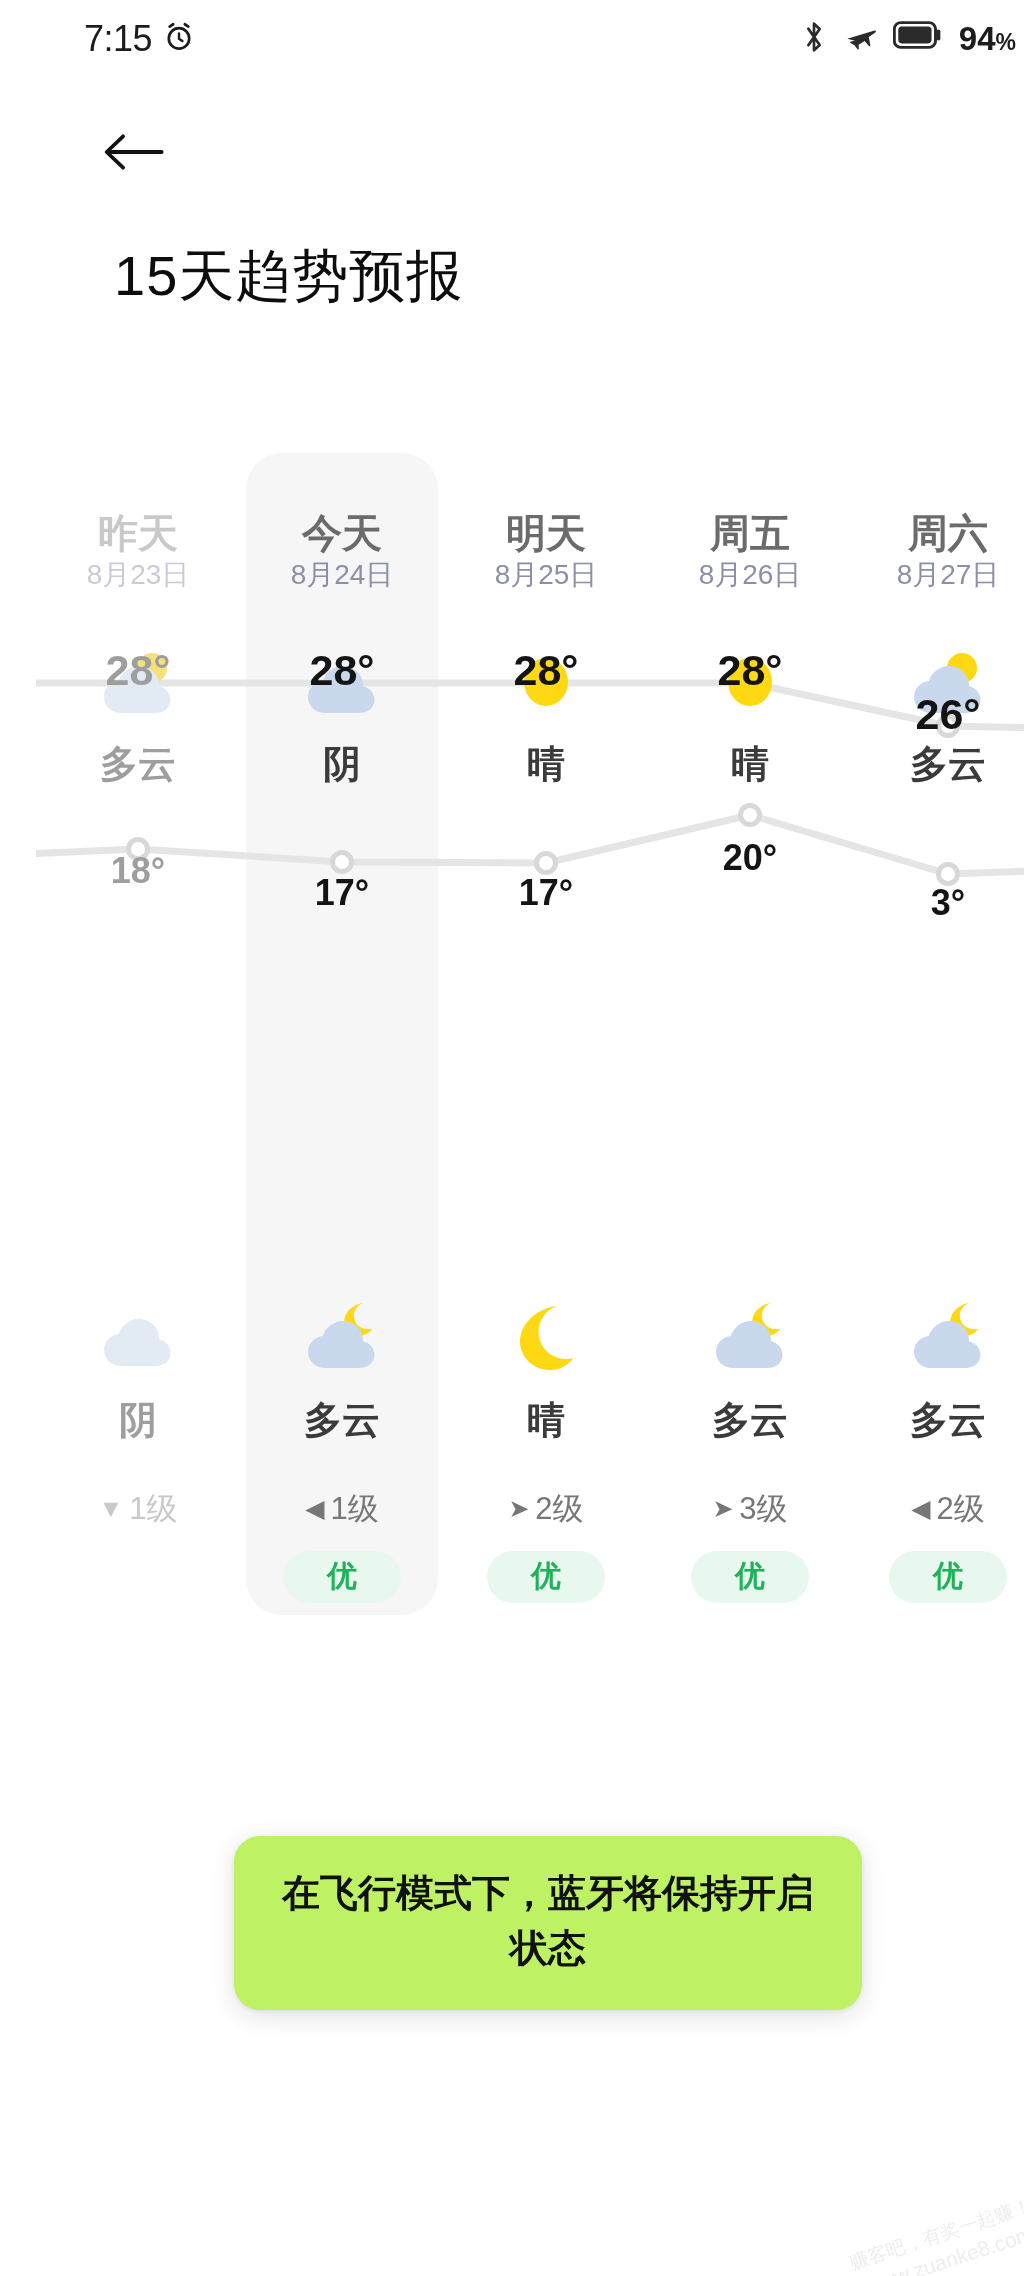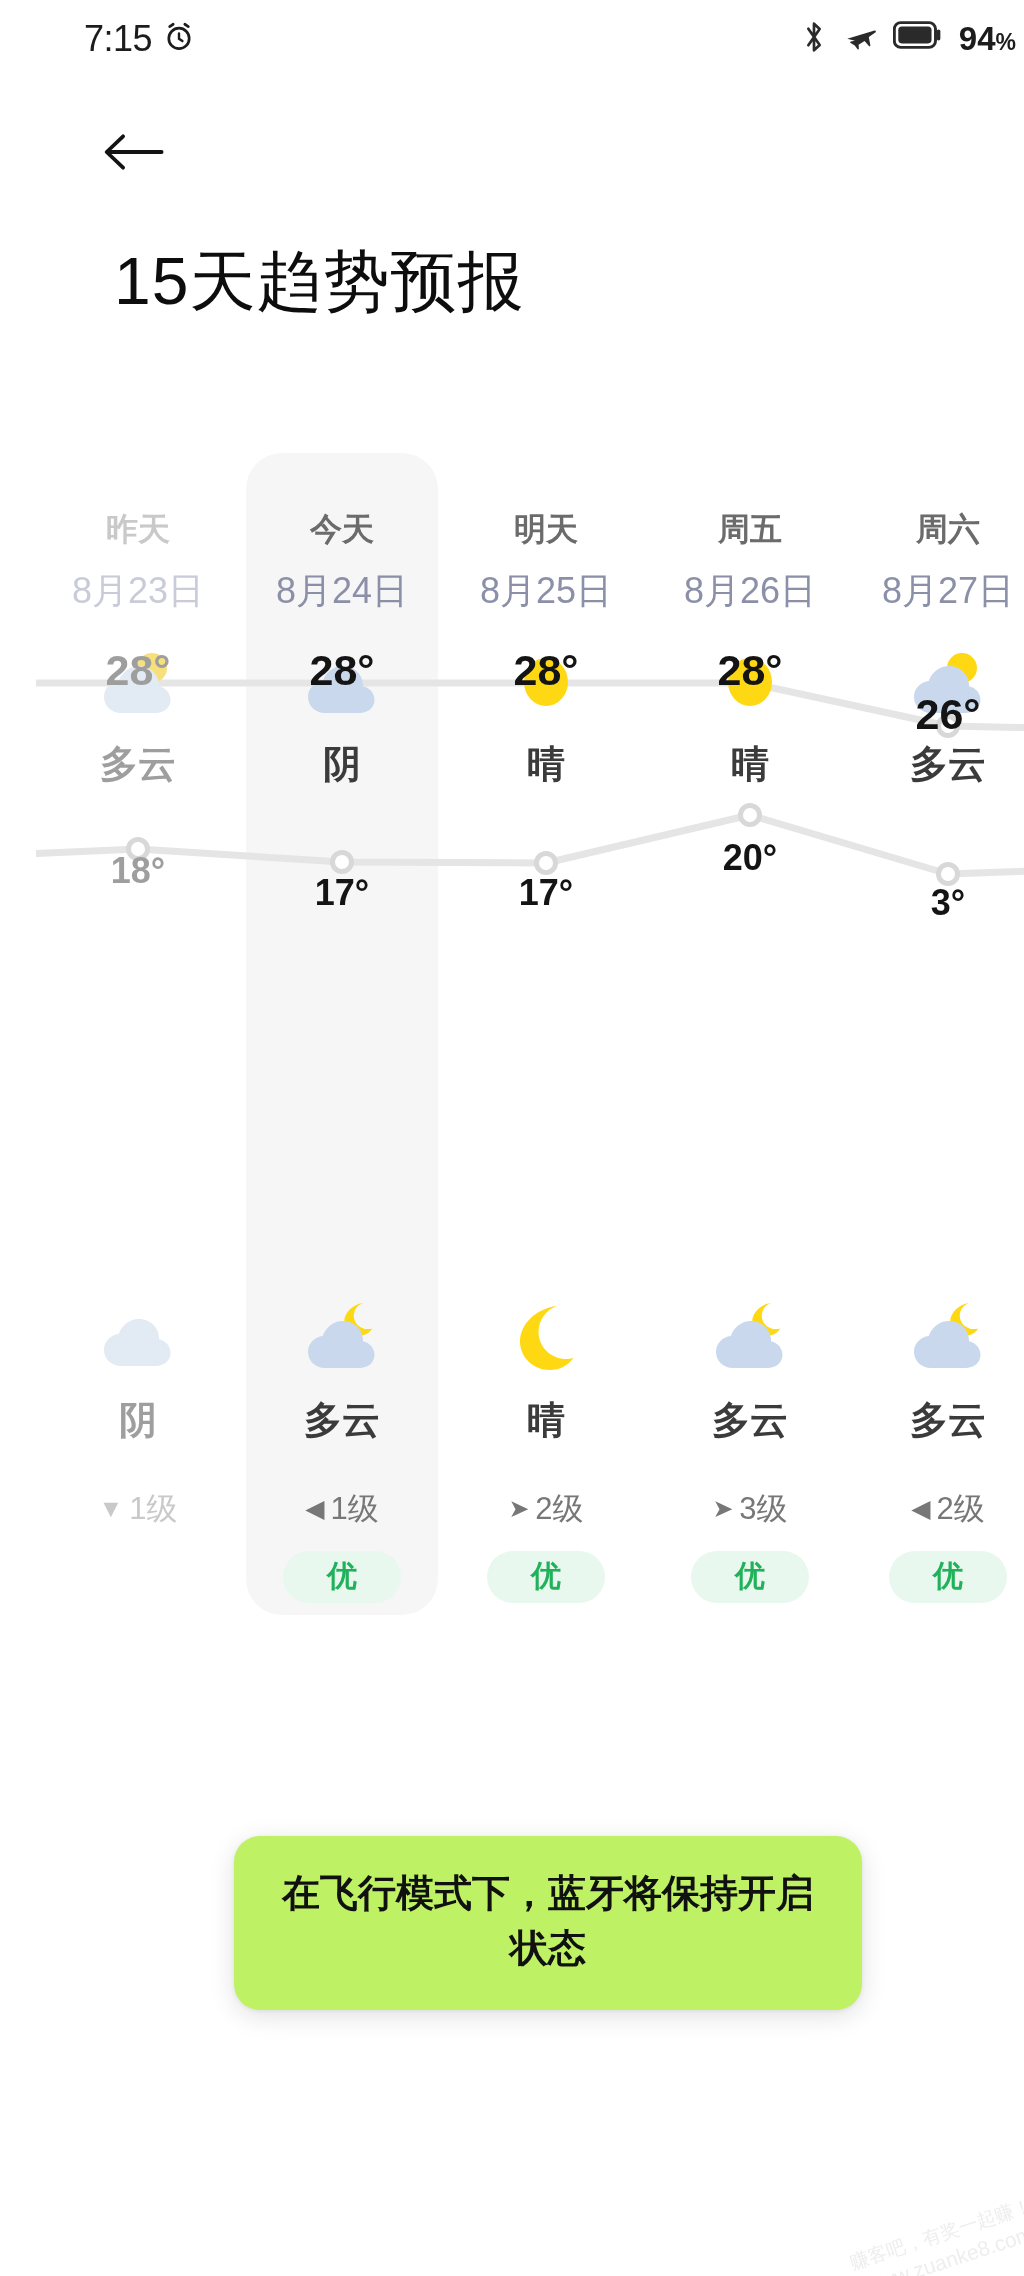--- a/index.html
+++ b/index.html
@@ -66,21 +66,21 @@
     align-items: center;
     justify-content: center;
     cursor: pointer;
   }
 
   
   #page-title {
     position: absolute;
     top: 248px;
     left: 78px;
-    font-size: 66px;
+    font-size: 56px;
     font-weight: 400;
     color: #0d0d0d;
     letter-spacing: 1px;
     line-height: 1;
   }
 
   
   #trend-chart {
     position: absolute;
     top: 453px;
@@ -109,31 +109,31 @@
   }
   .col.c0 { left: 6px; }
   .col.c1 { left: 210px; }
   .col.c2 { left: 414px; }
   .col.c3 { left: 618px; }
   .col.c4 { left: 816px; }
 
   .day-name {
     position: absolute;
     top: 60px; left: 0; width: 100%;
-    font-size: 32px;
+    font-size: 40px;
     font-weight: 700;
     color: #6b6b6b;
     line-height: 1;
   }
   .col.past .day-name { color: #c9c9c9; }
 
   .day-date {
     position: absolute;
-    top: 120px; left: 0; width: 100%;
-    font-size: 36px;
+    top: 108px; left: 0; width: 100%;
+    font-size: 28px;
     font-weight: 500;
     color: #8b90a8;
     line-height: 1;
   }
   .col.past .day-date { color: #c9ccd8; }
 
   .icon-day {
     position: absolute;
     top: 192px; left: 50%;
     transform: translateX(-50%);

